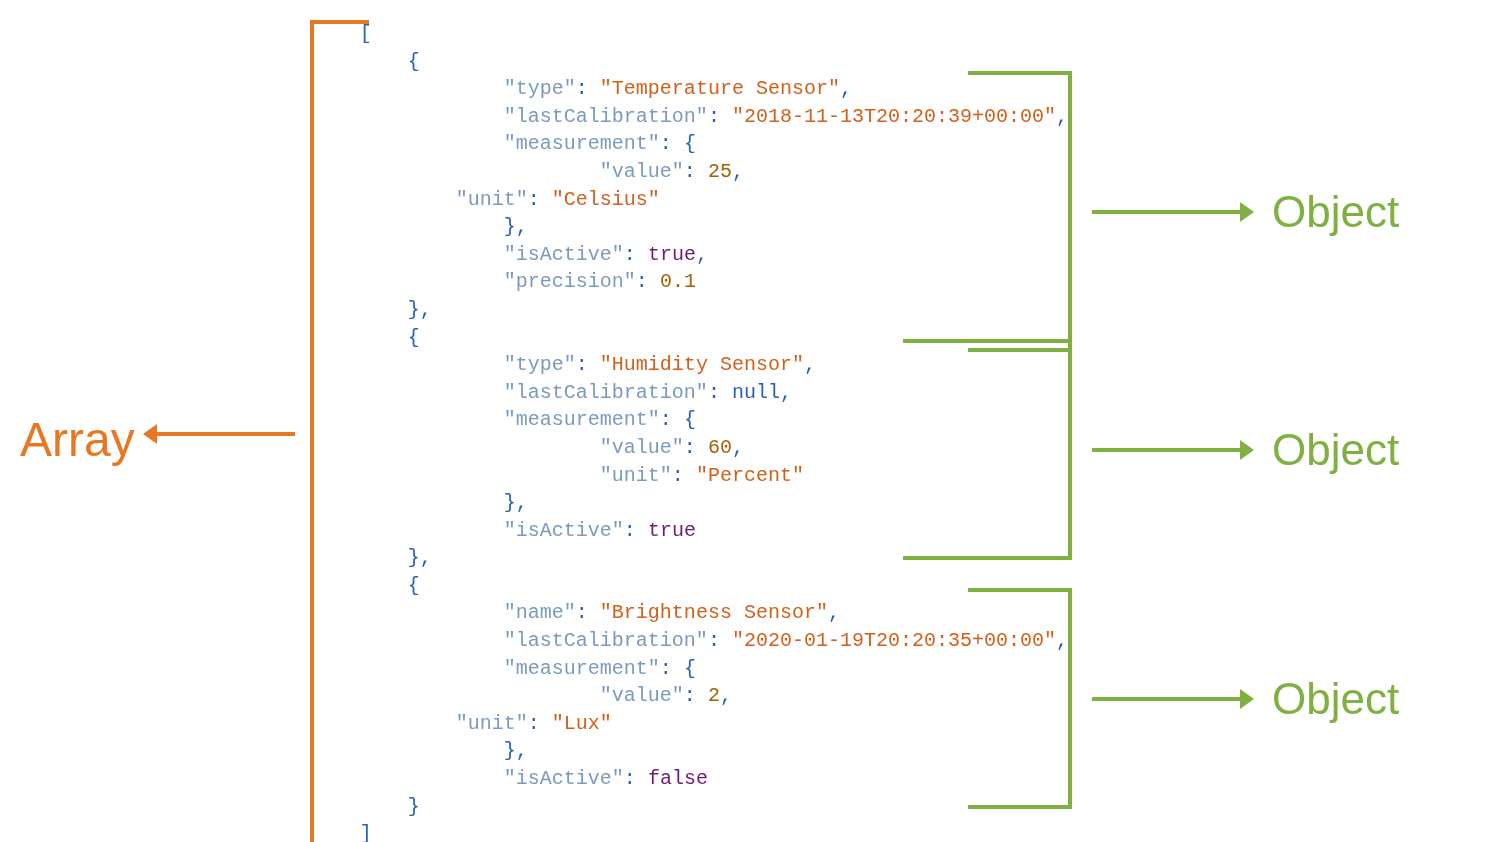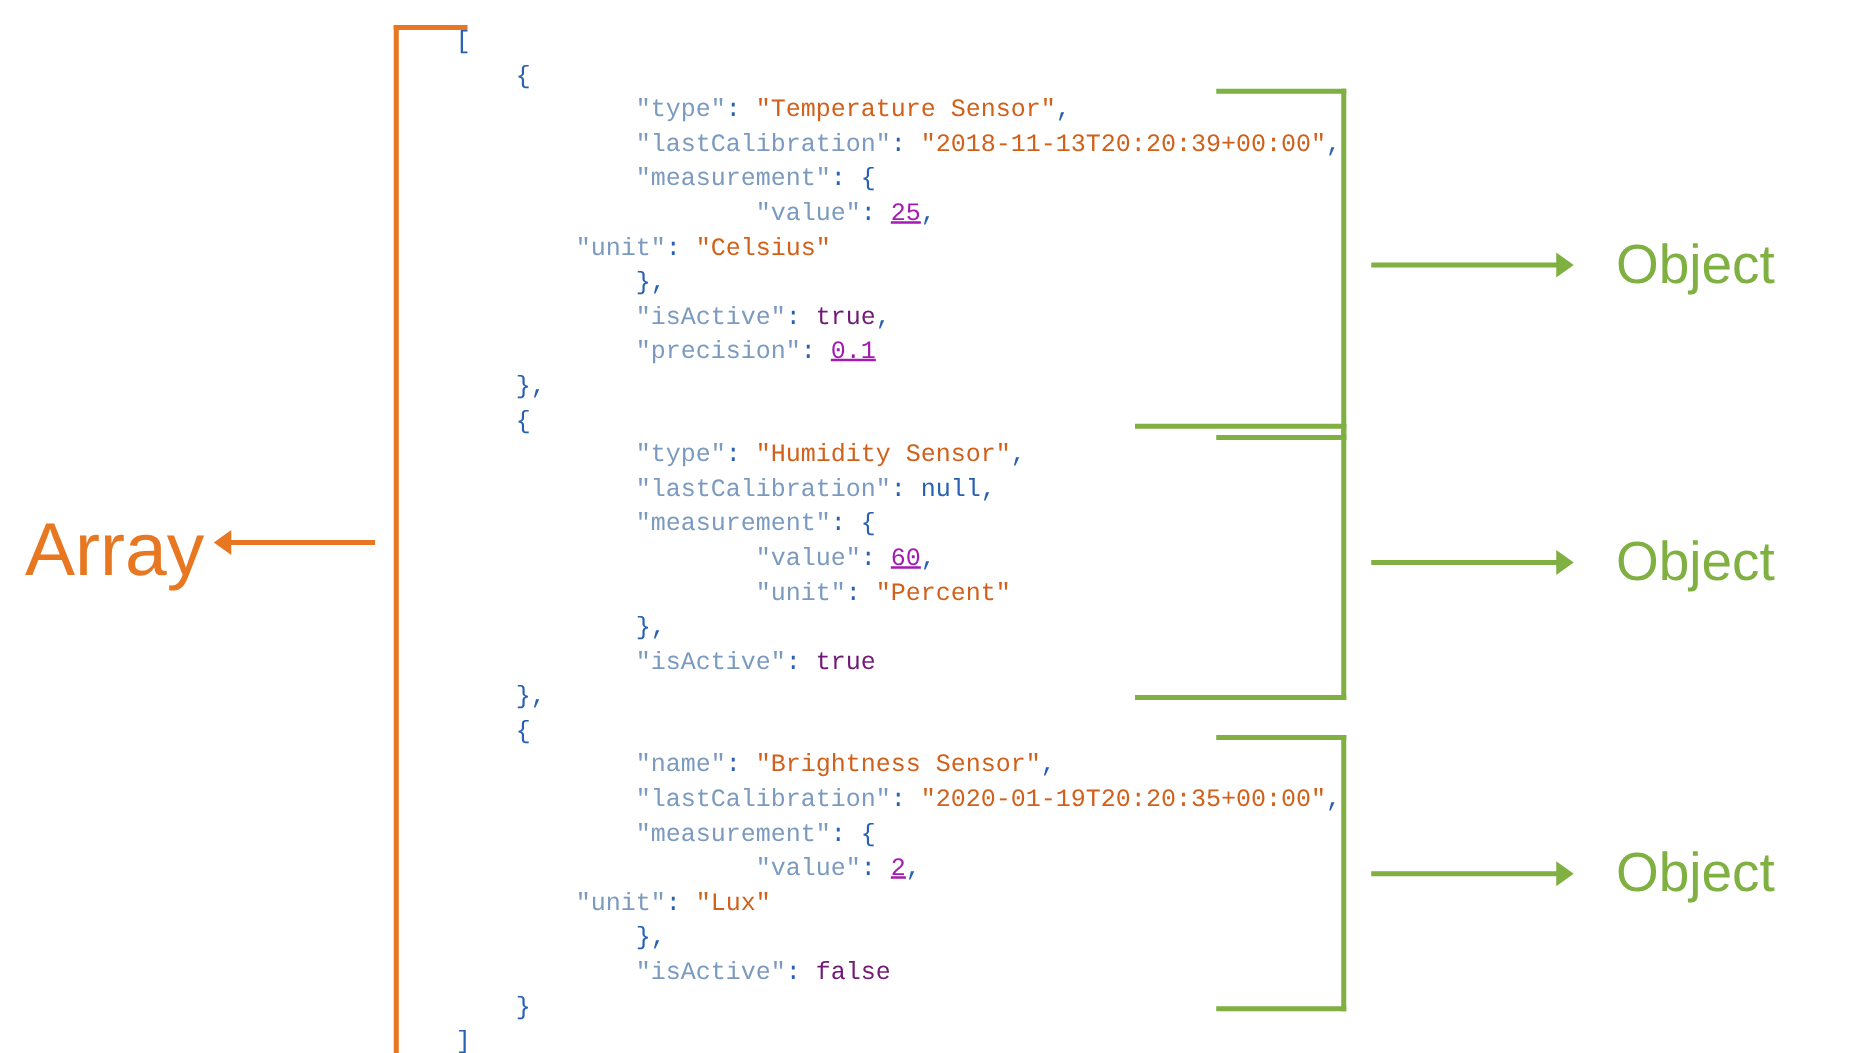--- a/index.html
+++ b/index.html
@@ -18,21 +18,21 @@
     .array-label-section {
       display: flex;
       align-items: center;
       justify-content: flex-end;
       padding-right: 15px;
       width: 280px;
       position: relative;
     }
     .array-label {
       font-family: 'Segoe UI', 'Helvetica Neue', Arial, sans-serif;
-      font-size: 60px;
+      font-size: 48px;
       color: #E87722;
       font-weight: 400;
       margin-right: 20px;
       margin-top: 11px;
     }
     .array-arrow {
       width: 140px;
       height: 4px;
       background: #E87722;
       position: relative;
@@ -66,21 +66,21 @@
       font-size: 20px;
       line-height: 1.38;
       white-space: pre;
       padding-left: 5px;
       color: #333;
     }
     .tok-bracket { color: #2860B4; }
     .tok-brace { color: #2860B4; }
     .tok-key { color: #7B9ABF; }
     .tok-string { color: #D1601A; }
-    .tok-number { color: #a21caf; text-decoration: underline; }
+    .tok-number { color: #a16207; }
     .tok-null { color: #2860B4; font-weight: 500; }
     .tok-bool { color: #701a75; font-weight: 500; }
     .tok-punct { color: #2860B4; }
     .object-annotations {
       position: relative;
       width: 500px;
     }
     .object-group {
       position: absolute;
       display: flex;
@@ -107,21 +107,21 @@
       height: 0;
       border-top: 10px solid transparent;
       border-bottom: 10px solid transparent;
       border-left: 14px solid #7FB041;
     }
     .object-label {
       font-family: 'Segoe UI', 'Helvetica Neue', Arial, sans-serif;
       font-size: 44px;
       color: #7FB041;
       font-weight: 400;
-      margin-left: 46px;
+      margin-left: 30px;
       text-align: center;
     }
   </style>
 </head>
 <body>
 
 <div class="container">
   <div class="array-label-section">
     <span class="array-label">Array</span>
     <div class="array-arrow"></div>

